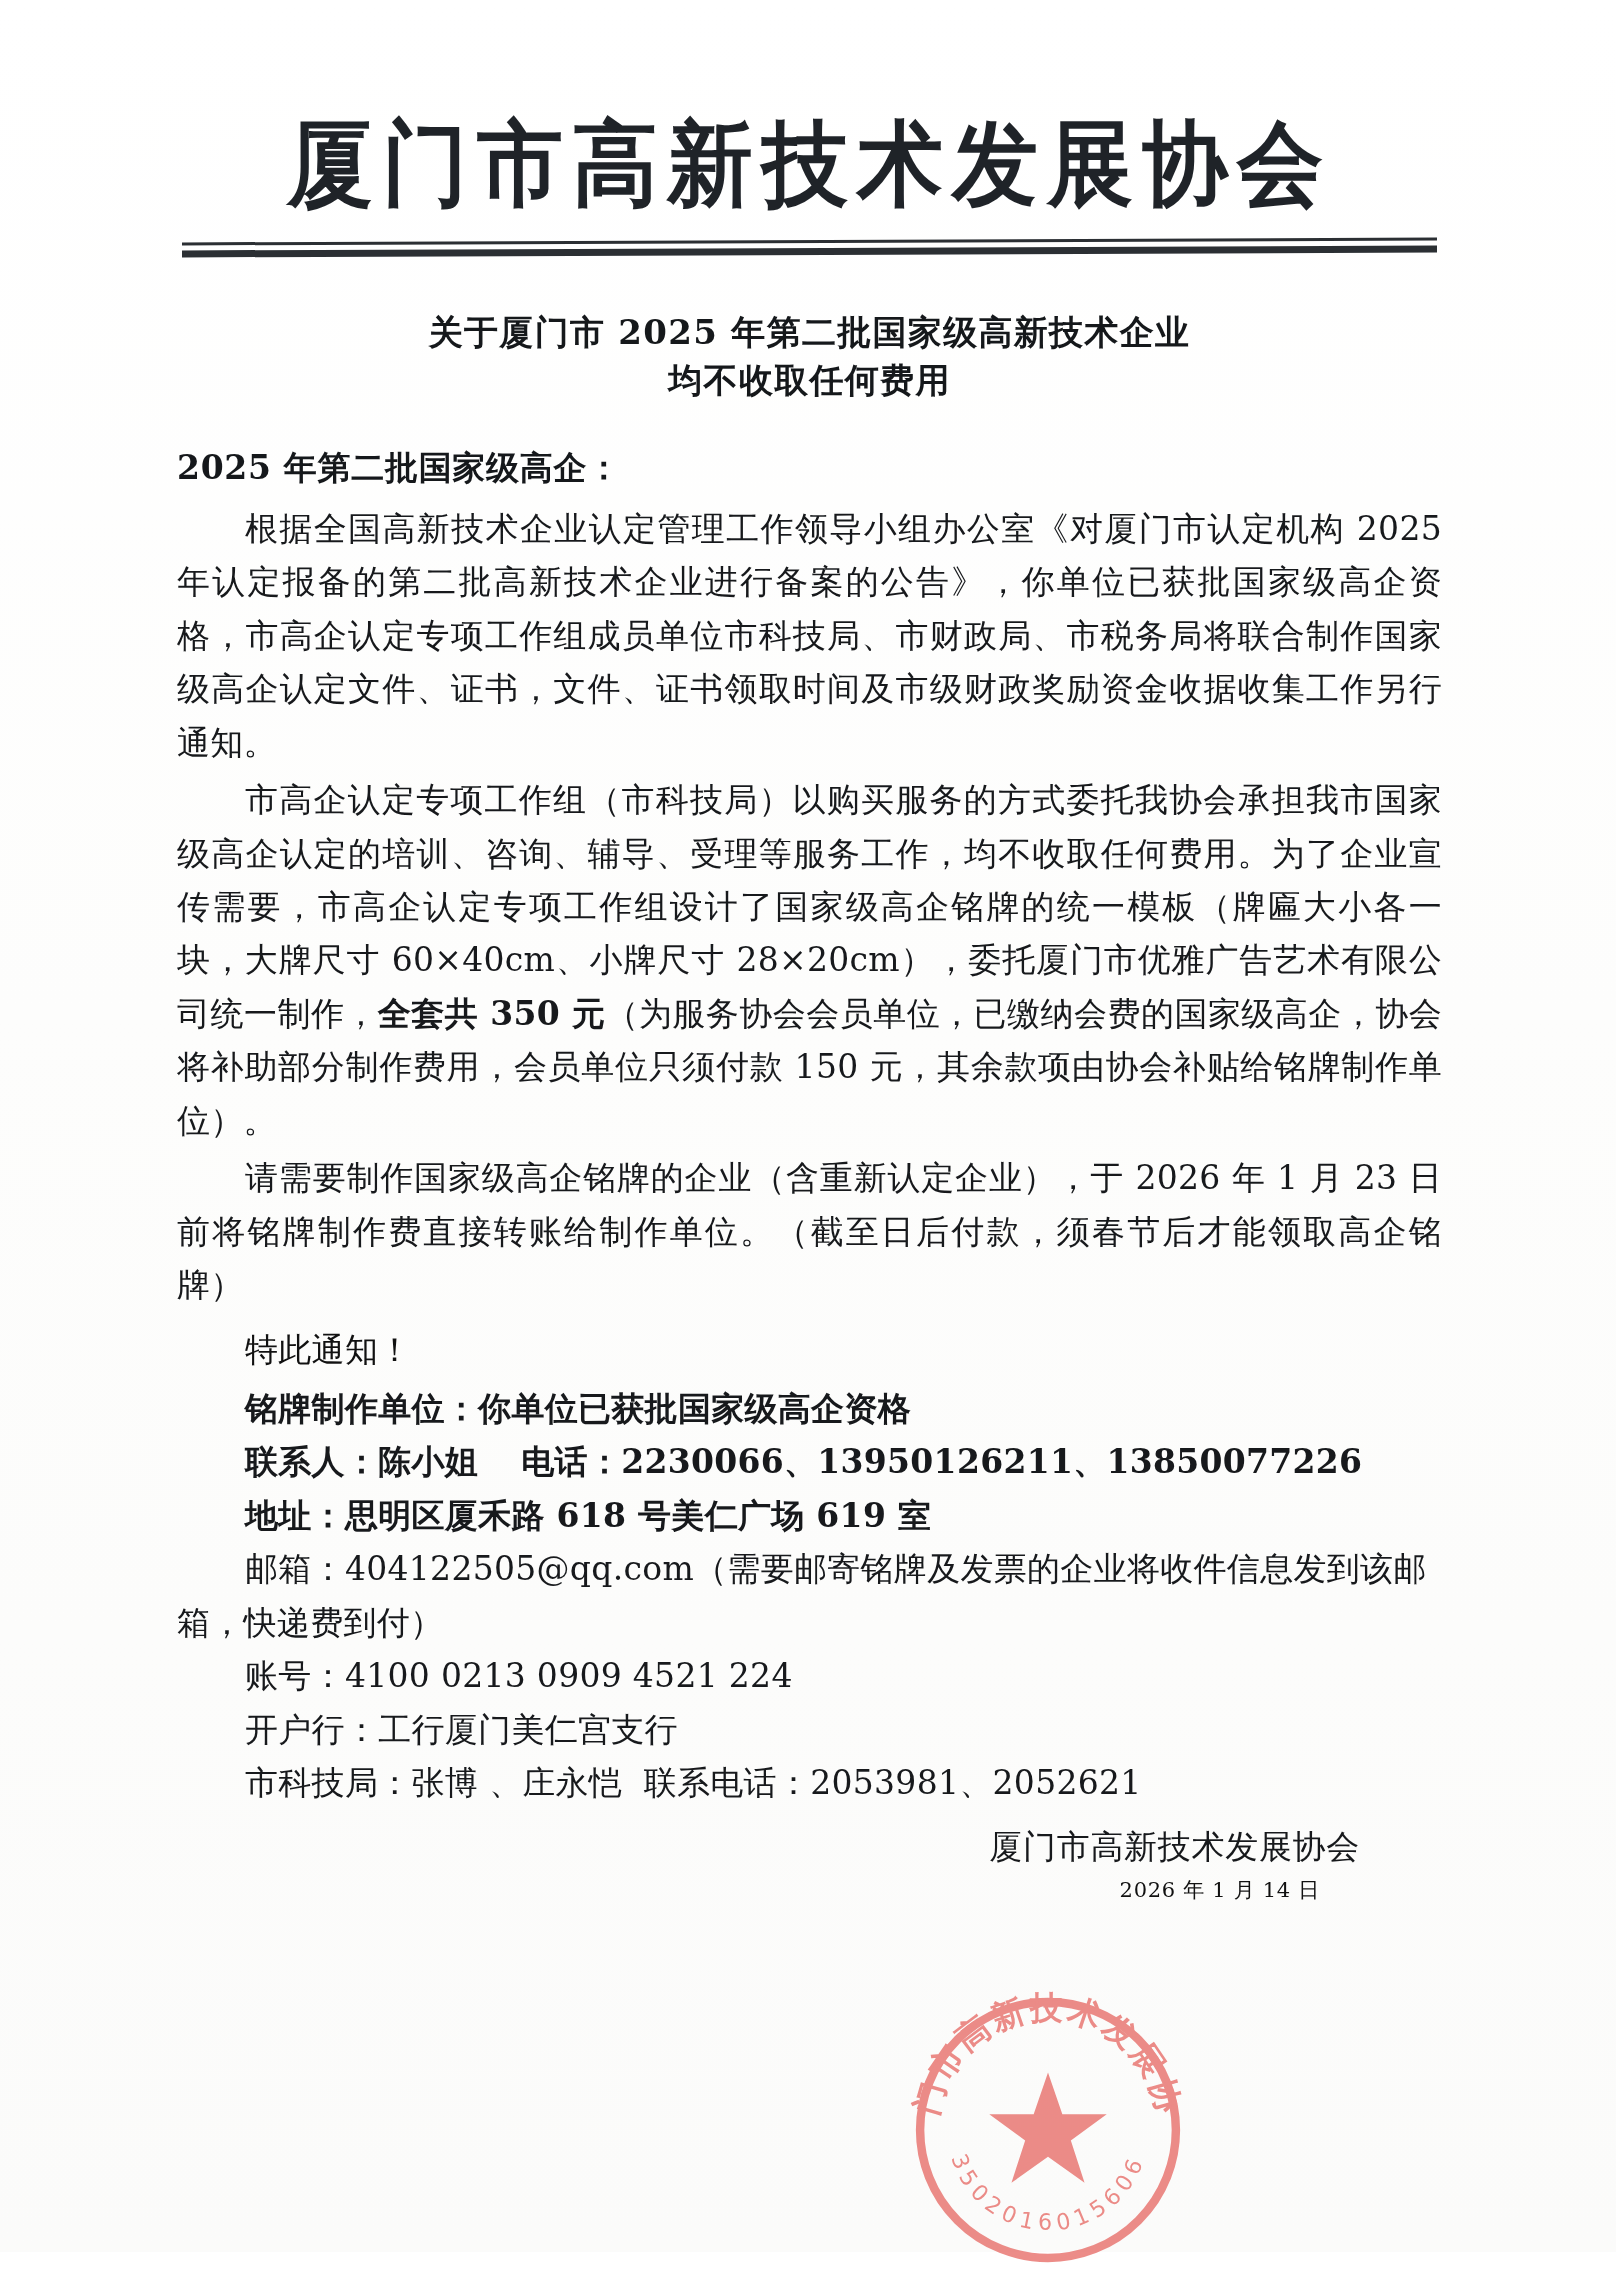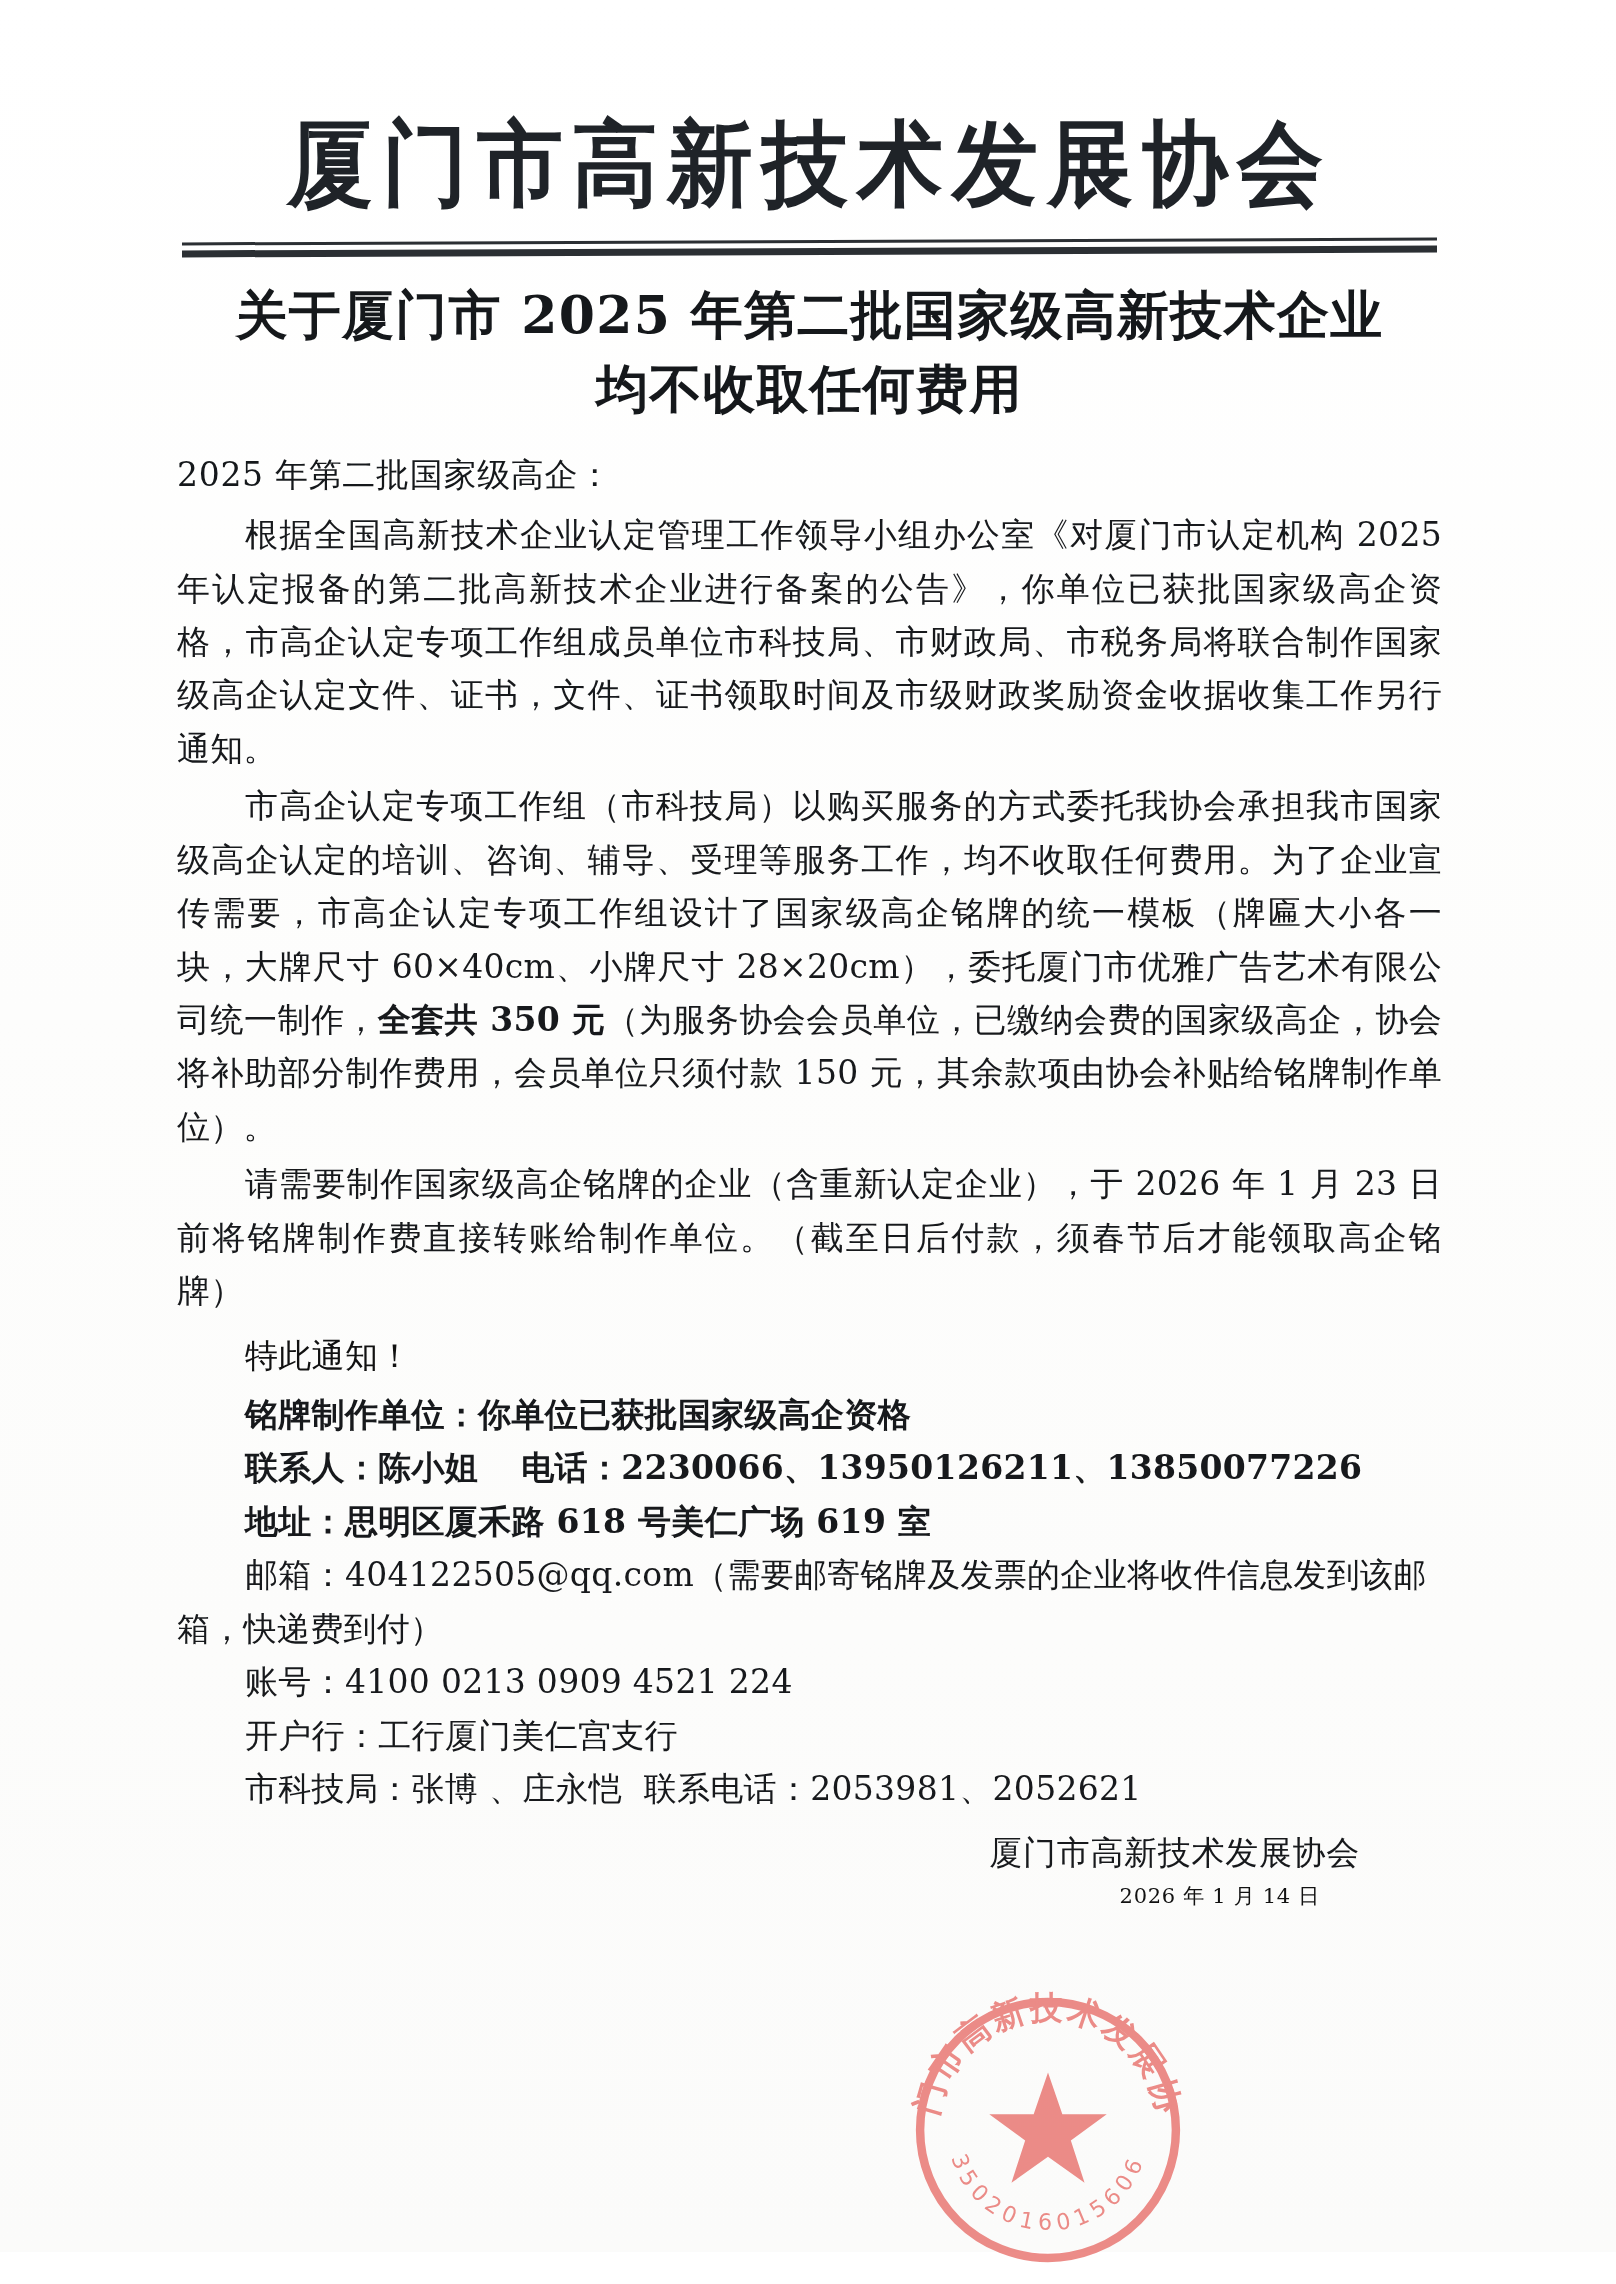--- a/index.html
+++ b/index.html
@@ -66,36 +66,36 @@
   .rule-thick {
     position: absolute;
     left: 5.2px; right: 5.2px; top: 8.5px;
     height: 7.2px;
     background: #2b2f33;
     transform: rotate(-0.22deg);
   }
 
   
   .doc-title {
-    margin-top: 21px;
+    margin-top: 51px;
     text-align: center;
     font-family: "DejaVu Serif", "Liberation Serif", serif;
     font-weight: 700;
-    font-size: 52px;
+    font-size: 34px;
     line-height: 1.42;
     letter-spacing: 1.3px;
     color: #15181b;
   }
   .doc-title .tline { display: block; }
 
   
   .salutation {
-    margin-top: 24px;
-    font-size: 33px;
-    font-weight: 400;
+    margin-top: 39px;
+    font-size: 33px;
+    font-weight: 700;
     letter-spacing: 0.7px;
     line-height: 1.5;
     color: #15181b;
   }
   p.body {
     margin: 0;
     margin-top: 9px;
     font-size: 33px;
     line-height: 1.62;
     text-indent: 68px;

